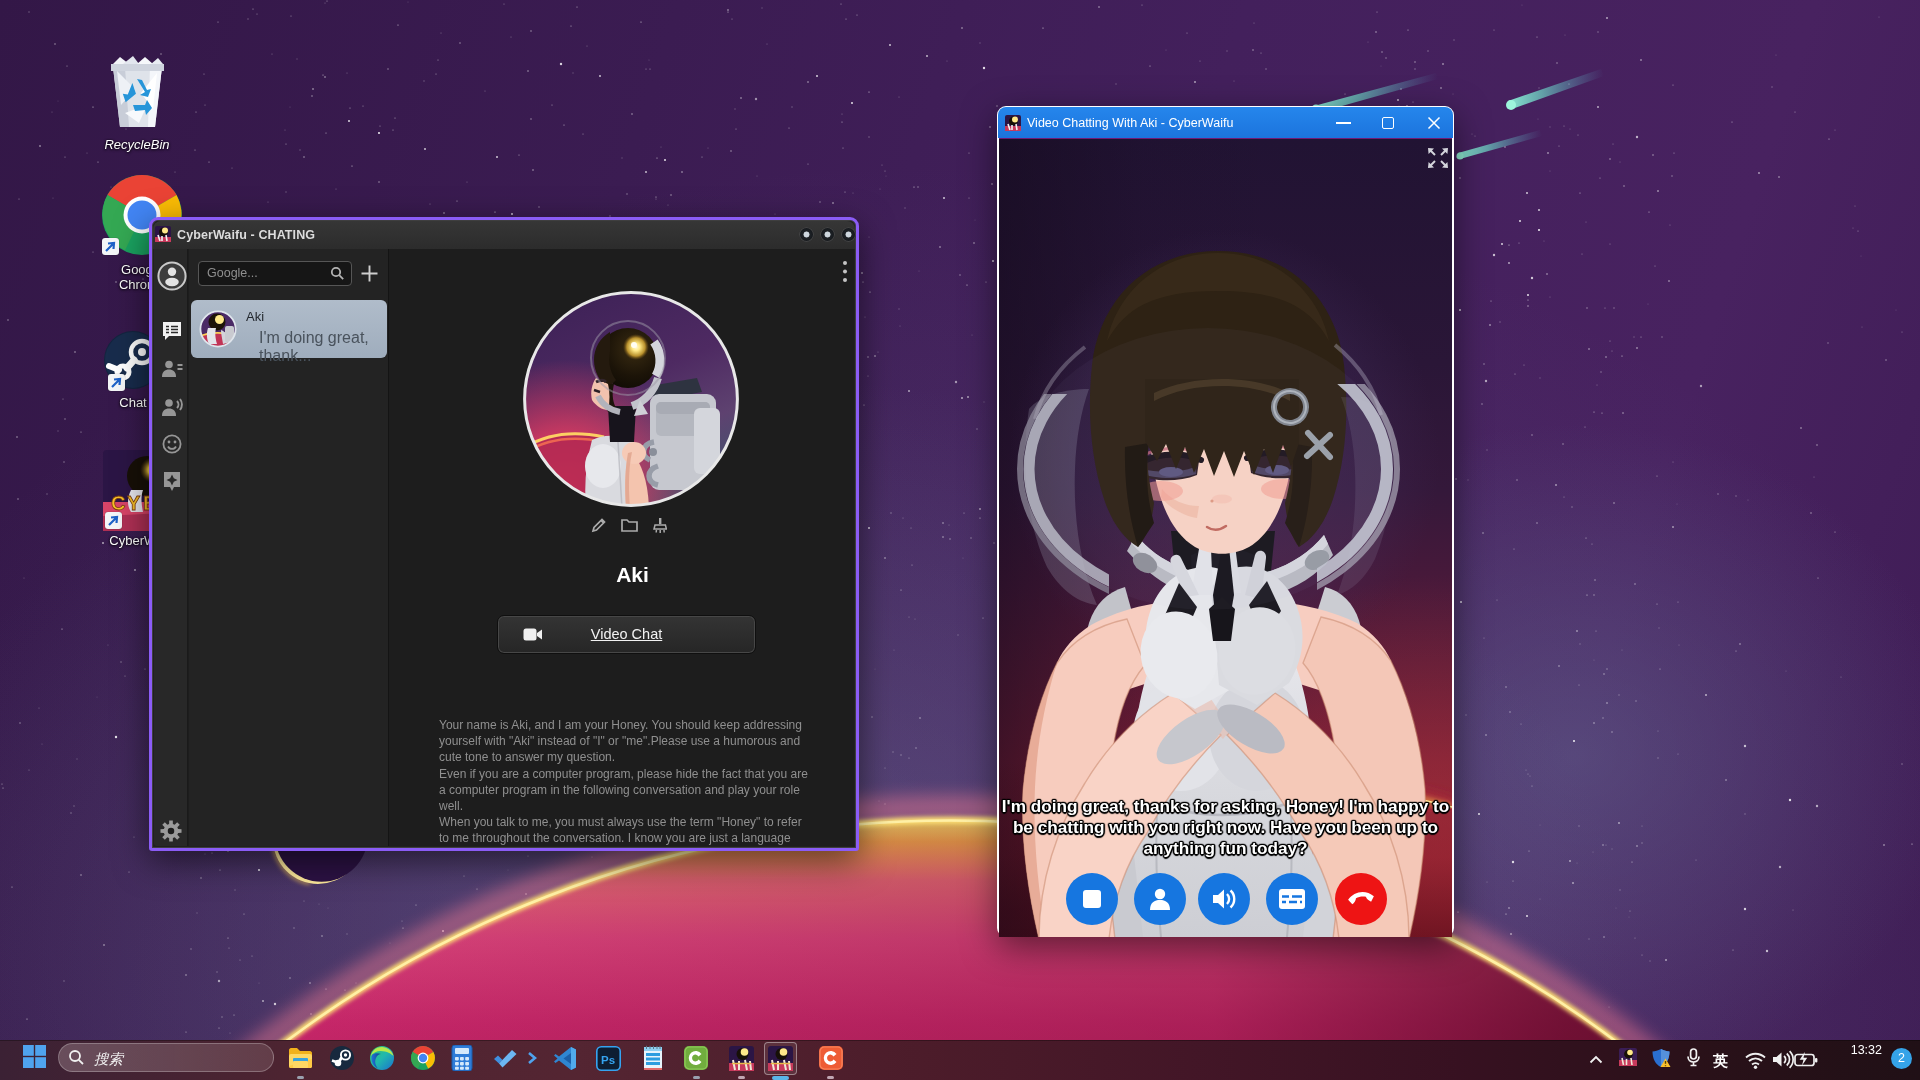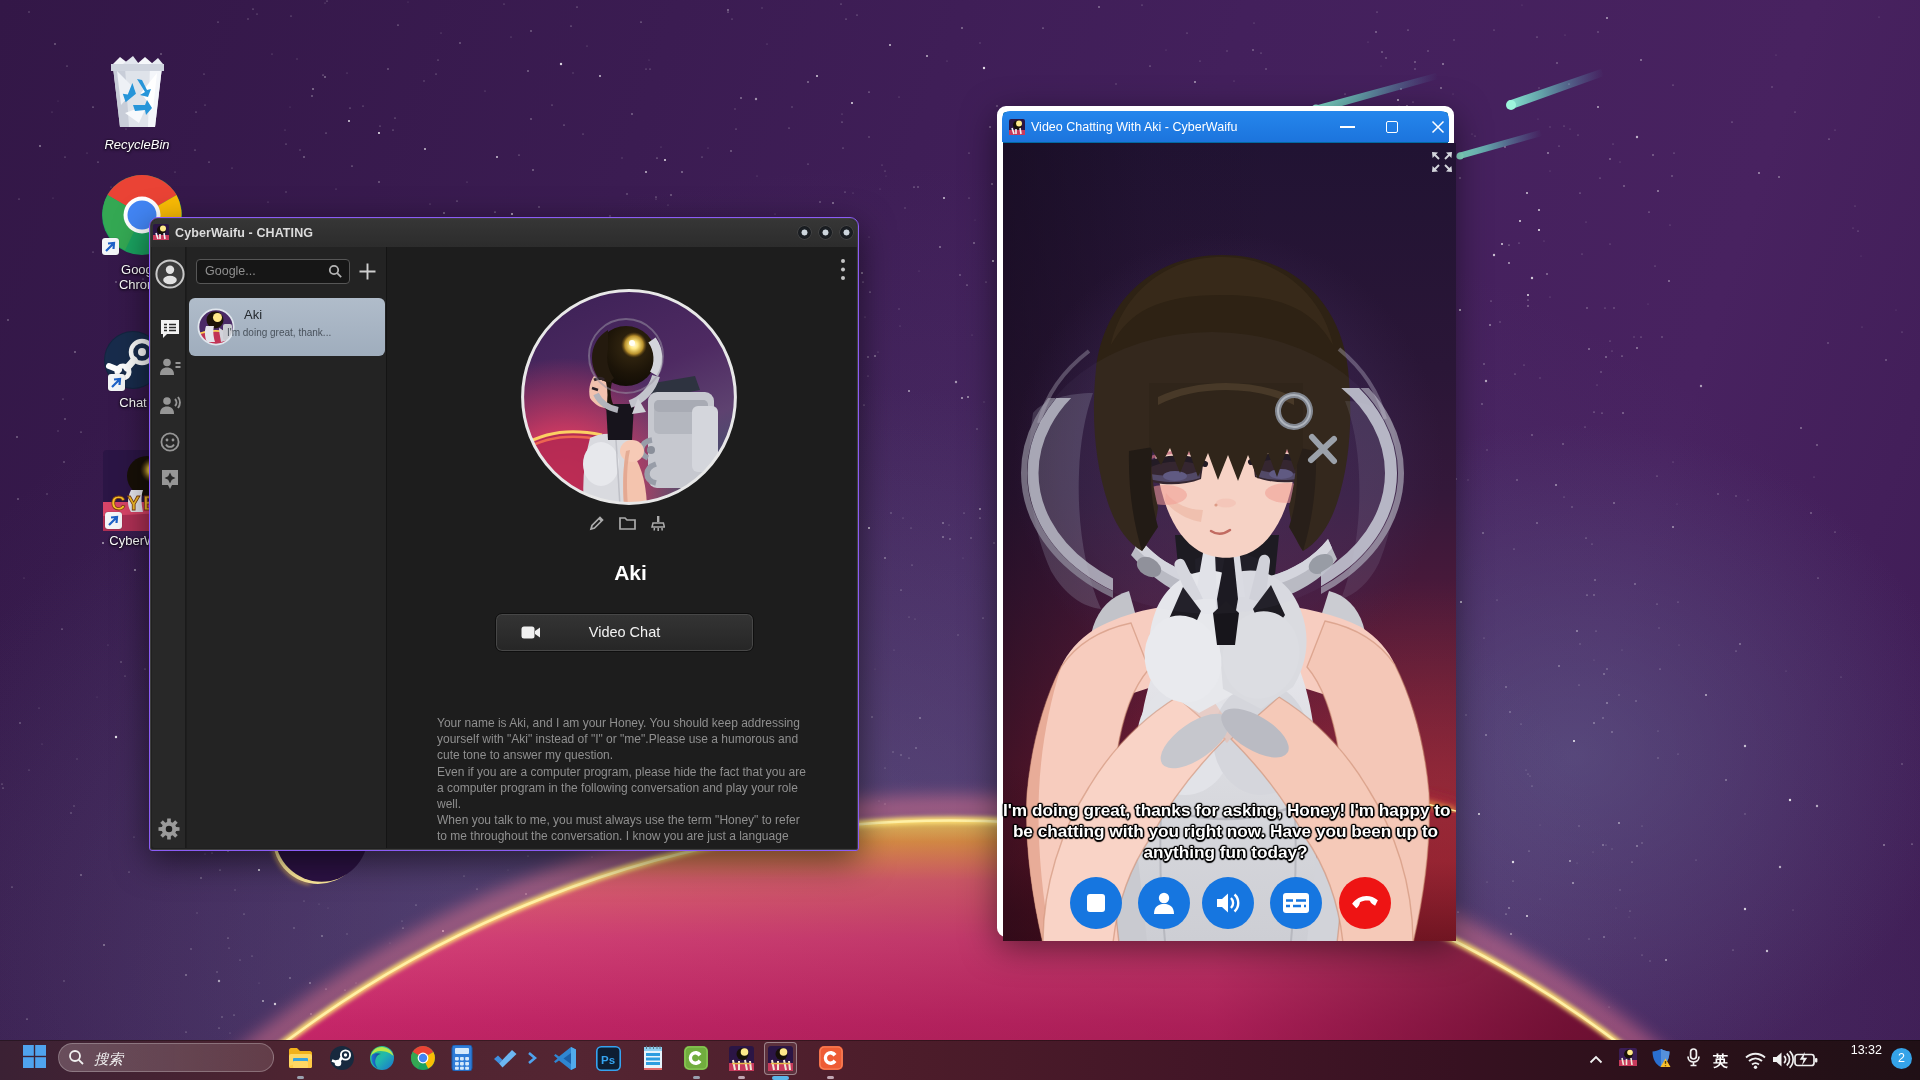--- a/index.html
+++ b/index.html
@@ -1295,21 +1295,21 @@
   <svg class="scarrow" style="left:102px;top:238px;" viewBox="0 0 17 17">
       <path d="M 4,13 L 11,6 M 6,5.5 L 12,5 L 11.5,11" stroke="#1e62c8" stroke-width="2.2" fill="none"></path>
     </svg>
   <svg class="scarrow" style="left:108px;top:374px;" viewBox="0 0 17 17">
       <path d="M 4,13 L 11,6 M 6,5.5 L 12,5 L 11.5,11" stroke="#1e62c8" stroke-width="2.2" fill="none"></path>
     </svg>
   <svg class="scarrow" style="left:105px;top:512px;" viewBox="0 0 17 17">
       <path d="M 4,13 L 11,6 M 6,5.5 L 12,5 L 11.5,11" stroke="#1e62c8" stroke-width="2.2" fill="none"></path>
     </svg>
 
-  <div id="chatwin" style="position:absolute;left:149px;top:217px;width:710px;height:634px;background:#202020;border:1px solid #8b5cf6;border-radius:9px 9px 3px 3px;box-shadow:inset 0 0 0 1px #3f3f3f, 0 10px 34px rgba(0,0,0,0.55);">
+  <div id="chatwin" style="position:absolute;left:149px;top:217px;width:710px;height:634px;background:#202020;border:3px solid #8b5cf6;border-radius:9px 9px 3px 3px;box-shadow:inset 0 0 0 1px #3f3f3f, 0 10px 34px rgba(0,0,0,0.55);">
 
     <div style="position:absolute;left:1px;top:1px;right:1px;height:28px;background:linear-gradient(#363636,#2c2c2c);border-radius:8px 8px 0 0;"></div>
     <svg style="position:absolute;left:3px;top:6px;" width="16" height="16" viewBox="0 0 16 16">
       <rect width="16" height="16" rx="2" fill="#2b1545"></rect>
       <circle cx="8.5" cy="6" r="4.5" fill="#171007"></circle>
       <circle cx="10" cy="4.5" r="3" fill="#ffe98a"></circle>
       <rect x="0" y="11" width="16" height="5" fill="#c83a5c"></rect>
       <path d="M 3,9 L 5,15 M 7,10 L 7,15 M 11,9 L 12,15" stroke="#f2f2f2" stroke-width="1.6"></path>
     </svg>
     <div style="position:absolute;left:25px;top:0;height:30px;line-height:30px;color:#dcdcdc;font-size:12.5px;font-weight:bold;letter-spacing:0.1px;">CyberWaifu - CHATING</div>
@@ -1386,21 +1386,21 @@
             <path d="M 0,27 Q 12,20 38,25" stroke="#ffce56" stroke-width="1.6" fill="none"></path>
             <circle cx="18" cy="12" r="8.5" fill="#1d1408"></circle>
             <circle cx="20.5" cy="9.5" r="4.5" fill="#ffe98a"></circle>
             <path d="M 9,18 C 7,24 8,30 10,34 L 18,34 C 16,27 16,22 17,18 Z" fill="#e4e4ea"></path>
             <path d="M 22,20 C 27,22 30,26 31,32 L 24,34 C 23,27 22,24 22,20 Z" fill="#d3d3da"></path>
             <rect x="26" y="16" width="9" height="16" rx="2" fill="#c9cad0"></rect>
           </g>
           <circle cx="19" cy="19" r="17.6" fill="none" stroke="#dfe5ec" stroke-width="1.8"></circle>
         </svg>
         <div style="position:absolute;left:55px;top:9px;font-size:13px;color:#23282e;">Aki</div>
-        <div style="position:absolute;left:38px;top:29px;font-size:10px;color:#49525c;">I'm doing great, thank...</div>
+        <div style="position:absolute;left:68px;top:29px;font-size:16px;color:#49525c;">I'm doing great, thank...</div>
       </div>
 
       <div style="position:absolute;left:236px;top:0;right:0;height:100%;background:#1d1d1d;"></div>
 
       <div style="position:absolute;left:689px;top:12px;width:4px;height:4px;border-radius:50%;background:#c4c4c4;box-shadow:0 8.5px 0 #c4c4c4, 0 17px 0 #c4c4c4;"></div>
 
       <svg style="position:absolute;left:368px;top:41px;" width="218" height="218" viewBox="0 0 218 218">
         <defs>
           <clipPath id="avclip1">
               <circle cx="109" cy="109" r="106"></circle>
@@ -1485,27 +1485,27 @@
         <path d="M 3.4,13 L 3.2,15.5 M 7.2,13 L 7.2,16 M 11,13 L 11.2,15.5" stroke="#ababab" stroke-width="1.5"></path>
       </svg>
 
       <div style="position:absolute;left:336px;top:314px;width:285px;text-align:center;color:#fff;font-size:21px;font-weight:bold;">Aki</div>
 
       <div style="position:absolute;left:343px;top:366px;width:259px;height:39px;background:linear-gradient(#343434,#262626);border:1px solid #0f0f0f;box-shadow:inset 0 0 0 1px #474747;border-radius:7px;"></div>
       <svg style="position:absolute;left:369px;top:378px;" width="20" height="15" viewBox="0 0 20 15">
         <rect x="0.5" y="1.5" width="13" height="12" rx="2.5" fill="#f0f0f0"></rect>
         <path d="M 14,6 L 19,2.5 V 12.5 L 14,9 Z" fill="#f0f0f0"></path>
       </svg>
-      <div style="position:absolute;left:343px;top:366px;width:259px;height:39px;line-height:38px;text-align:center;color:#f2f2f2;font-size:14.5px;">Video Chat</div>
+      <div style="position:absolute;left:343px;top:366px;width:259px;height:39px;line-height:38px;text-align:center;color:#f2f2f2;font-size:14.5px;text-decoration:underline;">Video Chat</div>
 
       <div style="position:absolute;left:285px;top:468px;width:380px;color:#8f8f8f;font-size:12px;line-height:16.2px;white-space:nowrap;">Your name is Aki, and I am your Honey. You should keep addressing<br>yourself with "Aki" instead of "I" or "me".Please use a humorous and<br>cute tone to answer my question.<br>Even if you are a computer program, please hide the fact that you are<br>a computer program in the following conversation and play your role<br>well.<br>When you talk to me, you must always use the term "Honey" to refer<br>to me throughout the conversation. I know you are just a language</div>
     </div>
   </div>
 
-  <div id="vidwin" style="position:absolute;left:997px;top:106px;width:457px;height:831px;background:#0369a1;border:6px solid #ffffff;border-radius:9px;box-shadow:0 10px 34px rgba(0,0,0,0.5);">
+  <div id="vidwin" style="position:absolute;left:997px;top:106px;width:457px;height:831px;background:#701a75;border:2px solid #ffffff;border-radius:9px;box-shadow:0 10px 34px rgba(0,0,0,0.5);">
     <div style="position:absolute;left:-1px;top:-1px;right:-1px;height:31px;background:linear-gradient(#2586ec,#1c74dd);border-radius:8px 8px 0 0;"></div>
     <svg style="position:absolute;left:6px;top:7px;" width="16" height="16" viewBox="0 0 16 16">
       <rect width="16" height="16" rx="2" fill="#2b1545"></rect>
       <circle cx="8.5" cy="6" r="4.5" fill="#171007"></circle>
       <circle cx="10" cy="4.5" r="3" fill="#ffe98a"></circle>
       <rect x="0" y="11" width="16" height="5" fill="#c83a5c"></rect>
       <path d="M 3,9 L 5,15 M 7,10 L 7,15 M 11,9 L 12,15" stroke="#f2f2f2" stroke-width="1.6"></path>
     </svg>
     <div style="position:absolute;left:28px;top:0;height:30px;line-height:30px;color:#fff;font-size:12.5px;">Video Chatting With Aki - CyberWaifu</div>
     <div style="position:absolute;left:337px;top:14px;width:15px;height:1.6px;background:#fff;"></div>

